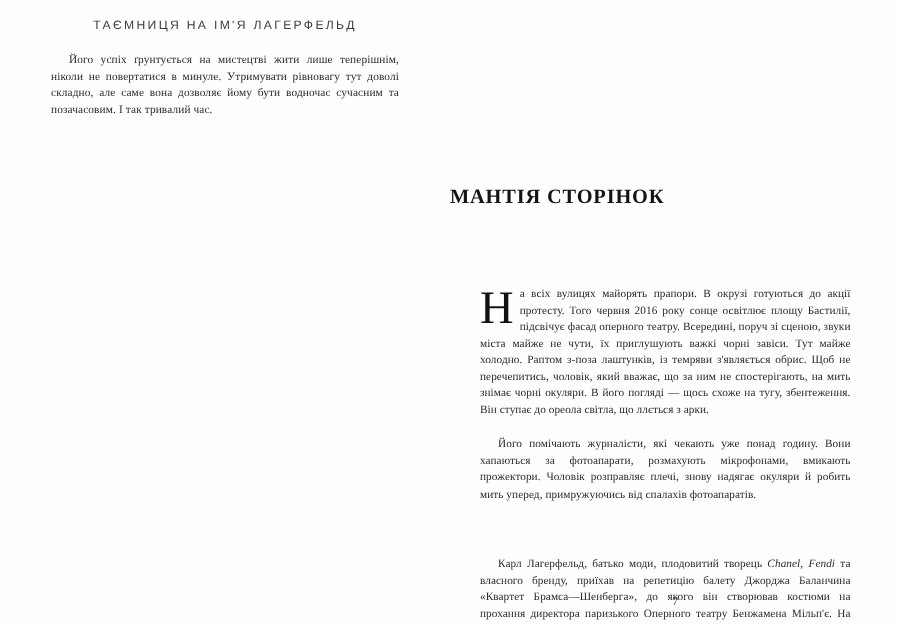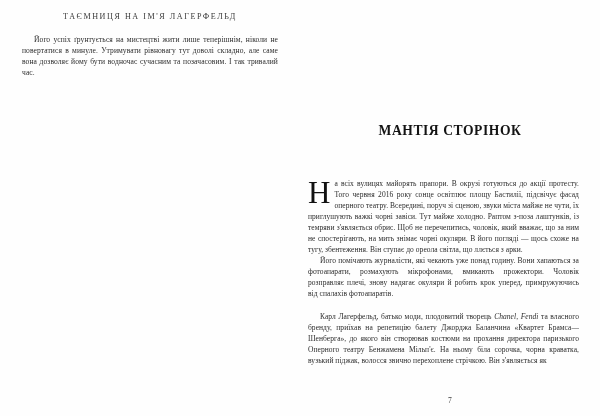--- a/index.html
+++ b/index.html
@@ -27,25 +27,25 @@
     box-sizing: border-box;
     padding: 12px 22px 0 22px;
   }
   .running-head {
     text-align: center;
     font-size: 8.1px;
     letter-spacing: 1.55px;
     color: #3a3a3a;
     white-space: nowrap;
     margin: 0 0 13px 0;
-    font-family: Liberation Serif, serif;
+    font-family: Liberation Sans, sans-serif;
   }
   .verso p,
   .recto p {
-    margin: 0;
+    margin: 12px;
     text-align: justify;
     text-justify: inter-word;
     font-size: 7.55px;
     line-height: 11.1px;
     text-indent: 12px;
     color: #2b2b2b;
     hyphens: manual;
   }
   .verso p { letter-spacing: 0.08px; }
 
@@ -57,21 +57,20 @@
     width: 300px;
     height: 416px;
     box-sizing: border-box;
     padding: 0 21px 0 21px;
   }
   .chapter-title {
     position: absolute;
     left: 0;
     right: 0;
     top: 123px;
-    text-align: center;
     font-size: 13.6px;
     font-weight: bold;
     letter-spacing: 0.55px;
     color: #141414;
     margin: 0;
   }
   .body-block {
     position: absolute;
     left: 8px;
     right: 21px;
@@ -117,21 +116,21 @@
     <p>Його успіх ґрунтується на мистецтві жити лише теперішнім, ніколи не повертатися в минуле. Утримувати рівновагу тут доволі складно, але саме вона дозволяє йому бути водночас сучасним та позачасовим. І так тривалий час.</p>
   </div>
 
   <div class="recto">
 
     <h1 class="chapter-title">МАНТІЯ СТОРІНОК</h1>
 
     <div class="body-block">
       <p class="first"><span>Н</span><span>а всіх вулицях майорять прапори. В окрузі готуються до акції протесту. Того червня 2016 року сонце освітлює площу Бастилії, підсвічує фасад оперного театру. Всередині, поруч зі сценою, звуки міста майже не чути, їх приглушують важкі чорні завіси. Тут майже холодно. Раптом з-поза лаштунків, із темряви з'являється обрис. Щоб не перечепитись, чоловік, який вважає, що за ним не спостерігають, на мить знімає чорні окуляри. В його погляді — щось схоже на тугу, збентеження. Він ступає до ореола світла, що ллється з арки.</span></p>
 
-      <p>Його помічають журналісти, які чекають уже понад годину. Вони хапаються за фотоапарати, розмахують мікрофонами, вмикають прожектори. Чоловік розправляє плечі, знову надягає окуляри й робить крок уперед, примружуючись від спалахів фотоапаратів.</p>
+      <p>Його помічають журналісти, які чекають уже понад годину. Вони хапаються за фотоапарати, розмахують мікрофонами, вмикають прожектори. Чоловік розправляє плечі, знову надягає окуляри й робить мить уперед, примружуючись від спалахів фотоапаратів.</p>
 
       <div class="gap"></div>
 
       <p><span>Карл Лагерфельд, батько моди, плодовитий творець </span><em>Chanel</em><span>, </span><em>Fendi</em><span> та власного бренду, приїхав на репетицію балету Джорджа Баланчина «Квартет Брамса—Шенберга», до якого він створював костюми на прохання директора паризького Оперного театру Бенжамена Мільп'є. На ньому біла сорочка, чорна краватка, вузький піджак, волосся звично перехоплене стрічкою. Він з'являється як</span></p>
     </div>
 
     <div class="folio">7</div>
   </div>
 
 </div>

